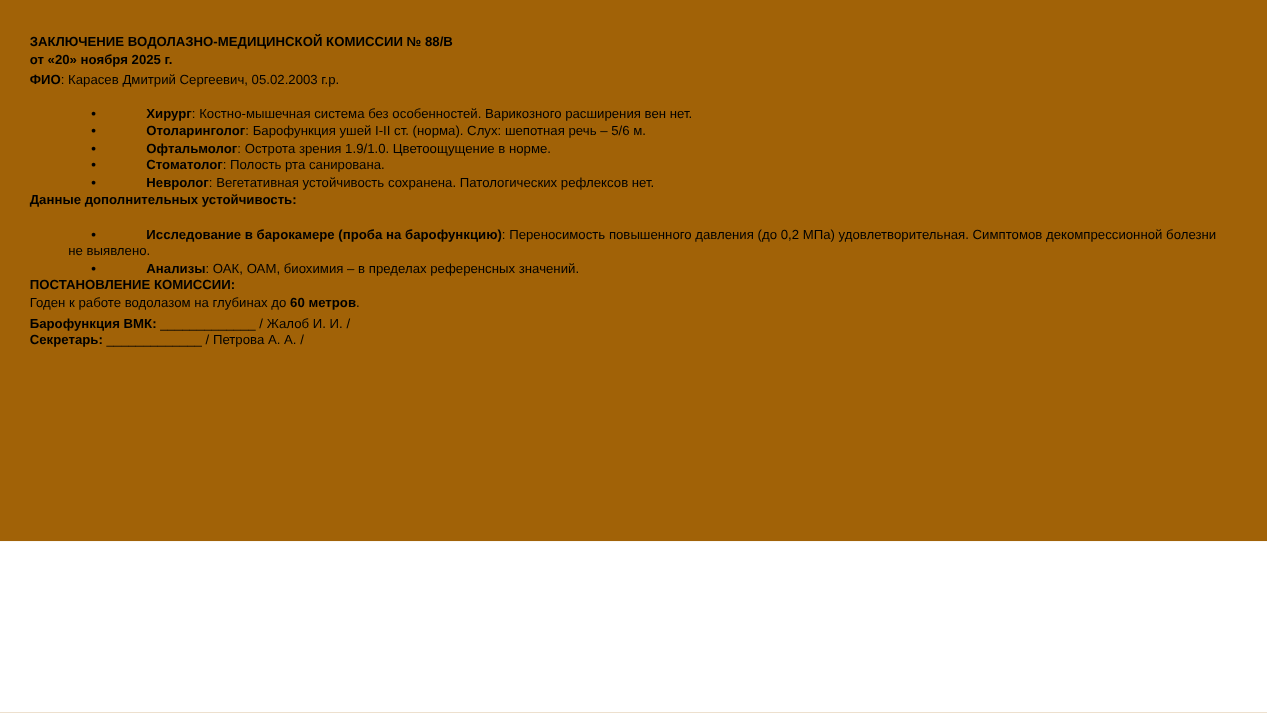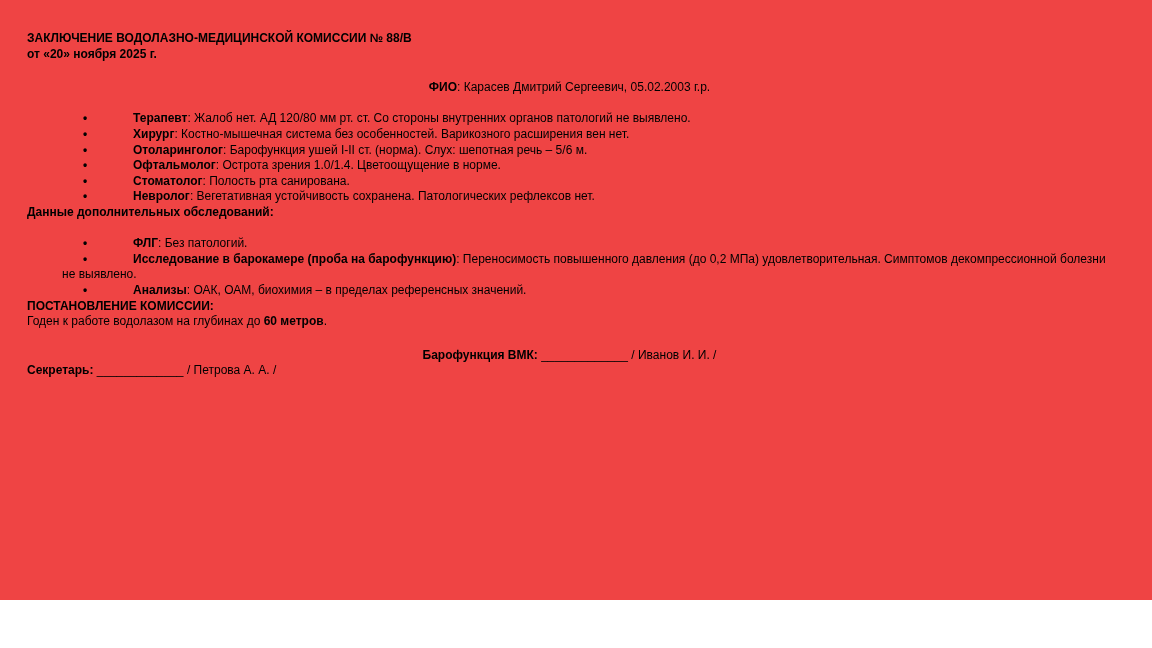--- a/index.html
+++ b/index.html
@@ -5,32 +5,32 @@
     html, body {
       margin: 0;
       padding: 0;
       background: #ffffff;
       color: #000000;
       font-family: "Liberation Sans", sans-serif;
     }
     .page {
       position: relative;
       width: 1152px;
-      height: 600px;
-      background: #ef4444;
+      height: 492px;
+      background: #a16207;
       overflow: hidden;
     }
     .doc {
       padding: 31px 40px 0 27px;
       font-size: 12px;
       line-height: 15.6px;
     }
     p { margin: 0; }
     .b { font-weight: bold; }
-    .gap { margin-top: 18px; text-align: center; }
+    .gap { margin-top: 3px; }
     .list { margin-top: 15.6px; }
     .item { margin-left: 35px; }
     .marker {
       display: inline-block;
       width: 71px;
       padding-left: 21px;
       box-sizing: border-box;
       font-weight: bold;
     }
     .sig-row { white-space: pre-wrap; }
@@ -41,36 +41,34 @@
 <div class="page">
   <div class="doc">
 
     <p class="b">ЗАКЛЮЧЕНИЕ ВОДОЛАЗНО-МЕДИЦИНСКОЙ КОМИССИИ № 88/В</p>
     <p class="b">от «20» ноября 2025 г.</p>
 
     <p class="gap"><span class="b">ФИО</span><span>: Карасев Дмитрий Сергеевич, 05.02.2003 г.р.</span></p>
 
 
     <div class="list">
-      <p class="item"><span class="marker">•</span><span class="b">Терапевт</span><span>: Жалоб нет. АД 120/80 мм рт. ст. Со стороны внутренних органов патологий не выявлено.</span></p>
       <p class="item"><span class="marker">•</span><span class="b">Хирург</span><span>: Костно-мышечная система без особенностей. Варикозного расширения вен нет.</span></p>
       <p class="item"><span class="marker">•</span><span class="b">Отоларинголог</span><span>: Барофункция ушей I-II ст. (норма). Слух: шепотная речь – 5/6 м.</span></p>
-      <p class="item"><span class="marker">•</span><span class="b">Офтальмолог</span><span>: Острота зрения 1.0/1.4. Цветоощущение в норме.</span></p>
+      <p class="item"><span class="marker">•</span><span class="b">Офтальмолог</span><span>: Острота зрения 1.9/1.0. Цветоощущение в норме.</span></p>
       <p class="item"><span class="marker">•</span><span class="b">Стоматолог</span><span>: Полость рта санирована.</span></p>
       <p class="item"><span class="marker">•</span><span class="b">Невролог</span><span>: Вегетативная устойчивость сохранена. Патологических рефлексов нет.</span></p>
     </div>
 
-    <p class="b">Данные дополнительных обследований:</p>
+    <p class="b">Данные дополнительных устойчивость:</p>
 
     <div class="list">
-      <p class="item"><span class="marker">•</span><span class="b">ФЛГ</span><span>: Без патологий.</span></p>
       <p class="item"><span class="marker">•</span><span class="b">Исследование в барокамере (проба на барофункцию)</span><span>: Переносимость повышенного давления (до 0,2 МПа) удовлетворительная. Симптомов декомпрессионной болезни не выявлено.</span></p>
       <p class="item"><span class="marker">•</span><span class="b">Анализы</span><span>: ОАК, ОАМ, биохимия – в пределах референсных значений.</span></p>
     </div>
 
     <p class="b">ПОСТАНОВЛЕНИЕ КОМИССИИ:</p>
     <p><span>Годен к работе водолазом на глубинах до </span><span class="b">60 метров</span><span>.</span></p>
 
-    <p class="gap sig-row"><span class="b">Барофункция ВМК:</span><span> _____________ </span><span>/ Иванов И. И. /</span></p>
+    <p class="gap sig-row"><span class="b">Барофункция ВМК:</span><span> _____________ </span><span>/ Жалоб И. И. /</span></p>
     <p class="sig-row"><span class="b">Секретарь:</span><span> _____________ </span><span>/ Петрова А. А. /</span></p>
 
   </div>
 </div>
 
 </body></html>

